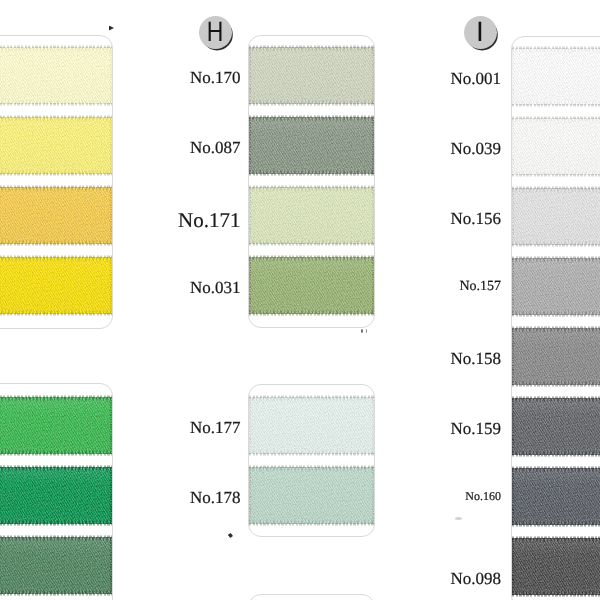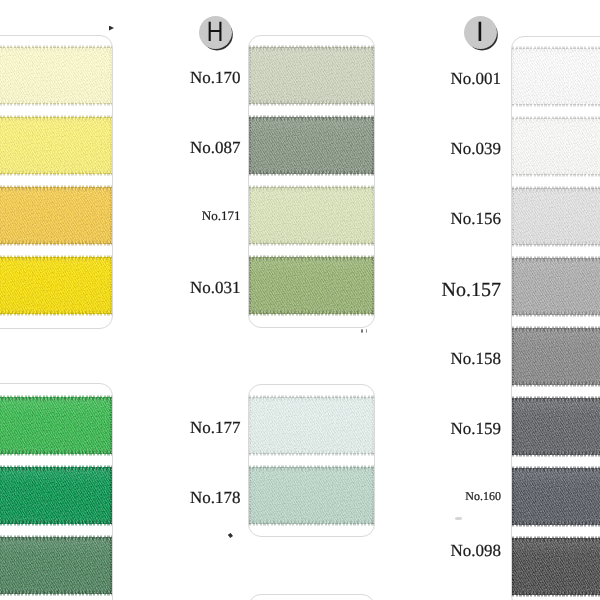--- a/index.html
+++ b/index.html
@@ -260,21 +260,21 @@
         <span class="selv-t" style="opacity: 0.554;"></span>
         <span class="selv-b" style="opacity: 0.554;"></span>
         <span class="fray fray-t" style="background-image: repeating-linear-gradient(90deg, rgb(116, 136, 89) 0px, rgb(116, 136, 89) 2.3px, rgba(0, 0, 0, 0) 2.3px, rgba(0, 0, 0, 0) 3.6px); opacity: 0.85;"></span>
         <span class="fray fray-b" style="background-image: repeating-linear-gradient(90deg, rgb(116, 136, 89) 0px, rgb(116, 136, 89) 2.3px, rgba(0, 0, 0, 0) 2.3px, rgba(0, 0, 0, 0) 3.6px); opacity: 0.85;"></span>
         <span class="edge-l" style="opacity: 0.415;"></span>
         <span class="edge-r" style="opacity: 0.415;"></span>
       </div>
     </div>
     <div class="label" style="font-size: 17px; color: rgb(27, 27, 27); right: 359.5px; top: 68.26px;">No.170</div>
     <div class="label" style="font-size: 17px; color: rgb(27, 27, 27); right: 359.5px; top: 138.26px;">No.087</div>
-    <div class="label" style="font-size: 13px; color: rgb(27, 27, 27); right: 359.5px; top: 208.26px;">No.171</div>
+    <div class="label" style="font-size: 21px; color: rgb(27, 27, 27); right: 359.5px; top: 208.26px;">No.171</div>
     <div class="label" style="font-size: 17px; color: rgb(27, 27, 27); right: 359.5px; top: 278.26px;">No.031</div>
     <div class="card" style="left: 248px; top: 384px; width: 127px; height: 153px; border-color: rgb(217, 217, 217); background: rgb(255, 255, 255); border-radius: 13px;">
       <div class="ribbon" style="top: 12px; height: 57px;">
         <i class="base" style="background: rgb(233, 245, 242);"></i>
         <i class="weave" style="opacity: 0.396;"></i>
         <svg class="fuzz" preserveAspectRatio="none" style="opacity: 0.131;">
           <rect width="100%" height="100%" filter="url(#fib-dark)"></rect>
         </svg>
         <svg class="fuzz" preserveAspectRatio="none" style="opacity: 0.131;">
           <rect width="100%" height="100%" filter="url(#fib-lite)"></rect>
@@ -437,23 +437,23 @@
         <span class="selv-t" style="opacity: 0.95;"></span>
         <span class="selv-b" style="opacity: 0.95;"></span>
         <span class="fray fray-t" style="background-image: repeating-linear-gradient(90deg, rgb(58, 58, 58) 0px, rgb(58, 58, 58) 2.3px, rgba(0, 0, 0, 0) 2.3px, rgba(0, 0, 0, 0) 3.6px); opacity: 0.85;"></span>
         <span class="fray fray-b" style="background-image: repeating-linear-gradient(90deg, rgb(58, 58, 58) 0px, rgb(58, 58, 58) 2.3px, rgba(0, 0, 0, 0) 2.3px, rgba(0, 0, 0, 0) 3.6px); opacity: 0.85;"></span>
         <span class="edge-l" style="opacity: 0.712;"></span>
       </div>
     </div>
     <div class="label" style="font-size: 17px; color: rgb(27, 27, 27); right: 99px; top: 69.26px;">No.001</div>
     <div class="label" style="font-size: 17px; color: rgb(27, 27, 27); right: 99px; top: 139.26px;">No.039</div>
     <div class="label" style="font-size: 17px; color: rgb(27, 27, 27); right: 99px; top: 209.26px;">No.156</div>
-    <div class="label" style="font-size: 20px; color: rgb(27, 27, 27); right: 99px; top: 279.26px;">No.157</div>
+    <div class="label" style="font-size: 14px; color: rgb(27, 27, 27); right: 99px; top: 279.26px;">No.157</div>
     <div class="label" style="font-size: 17px; color: rgb(27, 27, 27); right: 99px; top: 349.26px;">No.158</div>
     <div class="label" style="font-size: 17px; color: rgb(27, 27, 27); right: 99px; top: 419.26px;">No.159</div>
     <div class="label" style="font-size: 12px; color: rgb(27, 27, 27); right: 99px; top: 489.26px;">No.160</div>
-    <div class="label" style="font-size: 17px; color: rgb(27, 27, 27); right: 99px; top: 541px;">No.098</div>
+    <div class="label" style="font-size: 17px; color: rgb(27, 27, 27); right: 99px; top: 569px;">No.098</div>
     <div class="speck" style="left: 109px; top: 25.5px; width: 5px; height: 5px; background: rgb(46, 46, 46); opacity: 1; clip-path: polygon(0px 0px, 100% 50%, 0px 100%);"></div>
     <div class="speck" style="left: 227.5px; top: 533px; width: 5.5px; height: 5px; background: rgb(46, 46, 46); opacity: 1; clip-path: polygon(0px 38%, 58% 0px, 100% 62%, 46% 100%, 26% 62%);"></div>
     <div class="speck" style="left: 361px; top: 328.5px; width: 2.4px; height: 4px; background: rgb(90, 90, 90); opacity: 0.85; border-radius: 45%;"></div>
     <div class="speck" style="left: 365.5px; top: 329px; width: 1.6px; height: 4px; background: rgb(112, 112, 112); opacity: 0.8; border-radius: 45%;"></div>
     <div class="speck" style="left: 455px; top: 517px; width: 7px; height: 2.5px; background: rgb(207, 207, 207); opacity: 0.9; border-radius: 45%;"></div>
   </div>
 
 </body></html>

